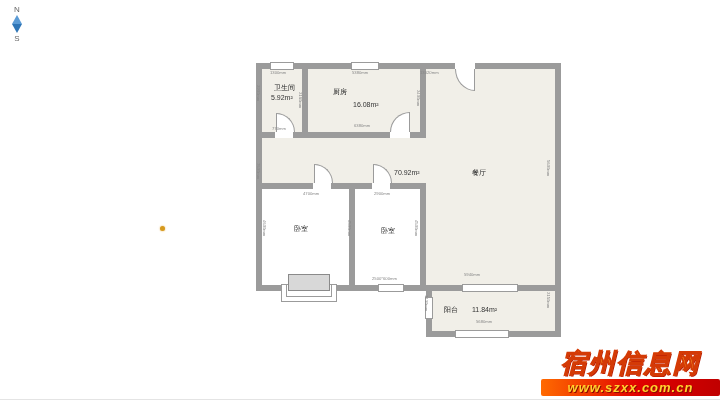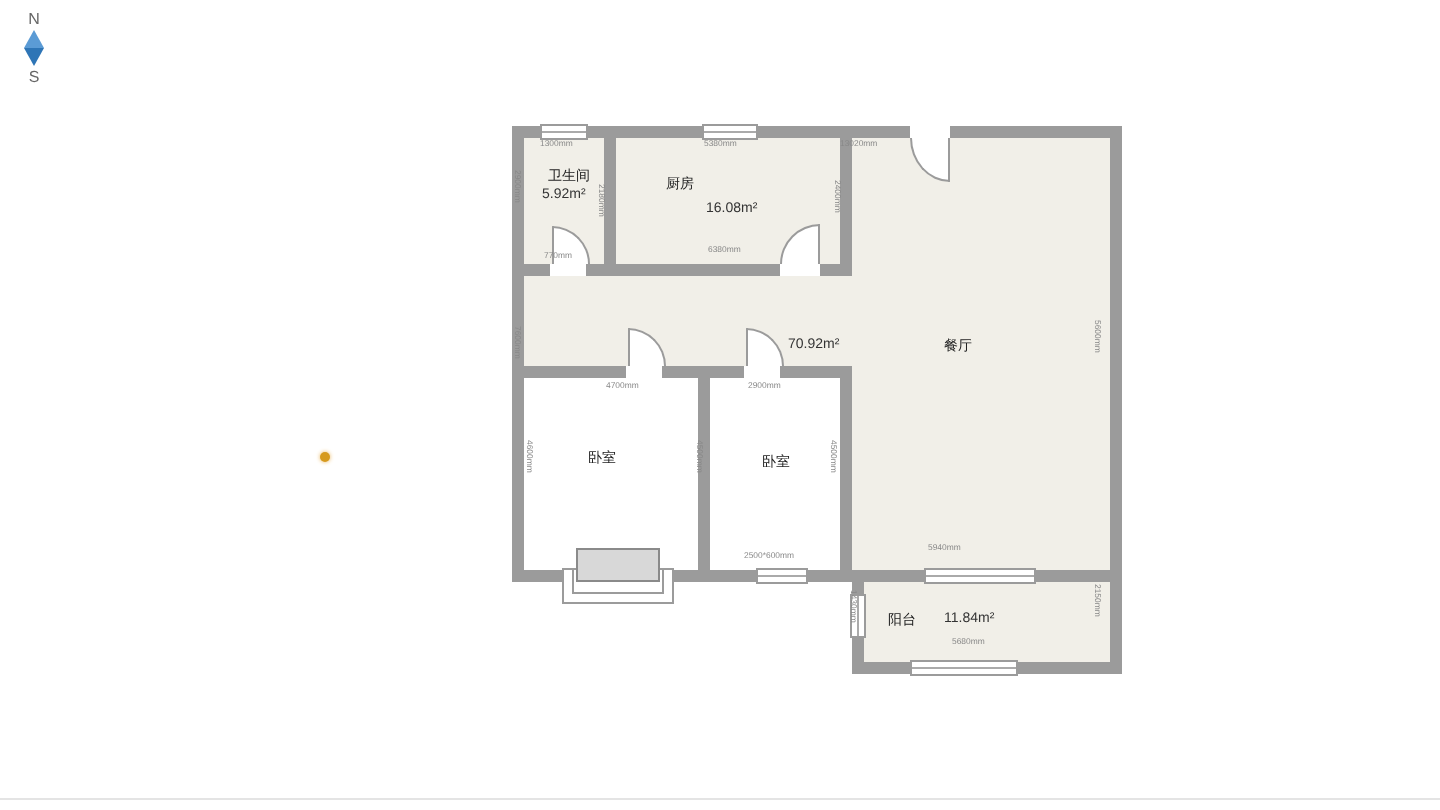--- a/index.html
+++ b/index.html
@@ -146,15 +146,19 @@
       <div class="dim vert" style="left: 290px; top: 100px;">5600mm</div>
       <div class="dim vert" style="left: 6px; top: 160px;">4600mm</div>
       <div class="dim vert" style="left: 91px; top: 160px;">4500mm</div>
       <div class="dim vert" style="left: 158px; top: 160px;">4500mm</div>
       <div class="dim vert" style="left: 168px; top: 235px;">1430mm</div>
       <div class="dim vert" style="left: 290px; top: 232px;">2150mm</div>
     </div>
 </div>
 
 <div class="watermark">
+  <div class="wm-title">宿州信息网</div>
+  <div class="wm-band">
+    <span class="wm-url">www.szxx.com.cn</span>
+  </div>
 </div>
 
 <div class="bottom-line"></div>
 
 </body></html>

